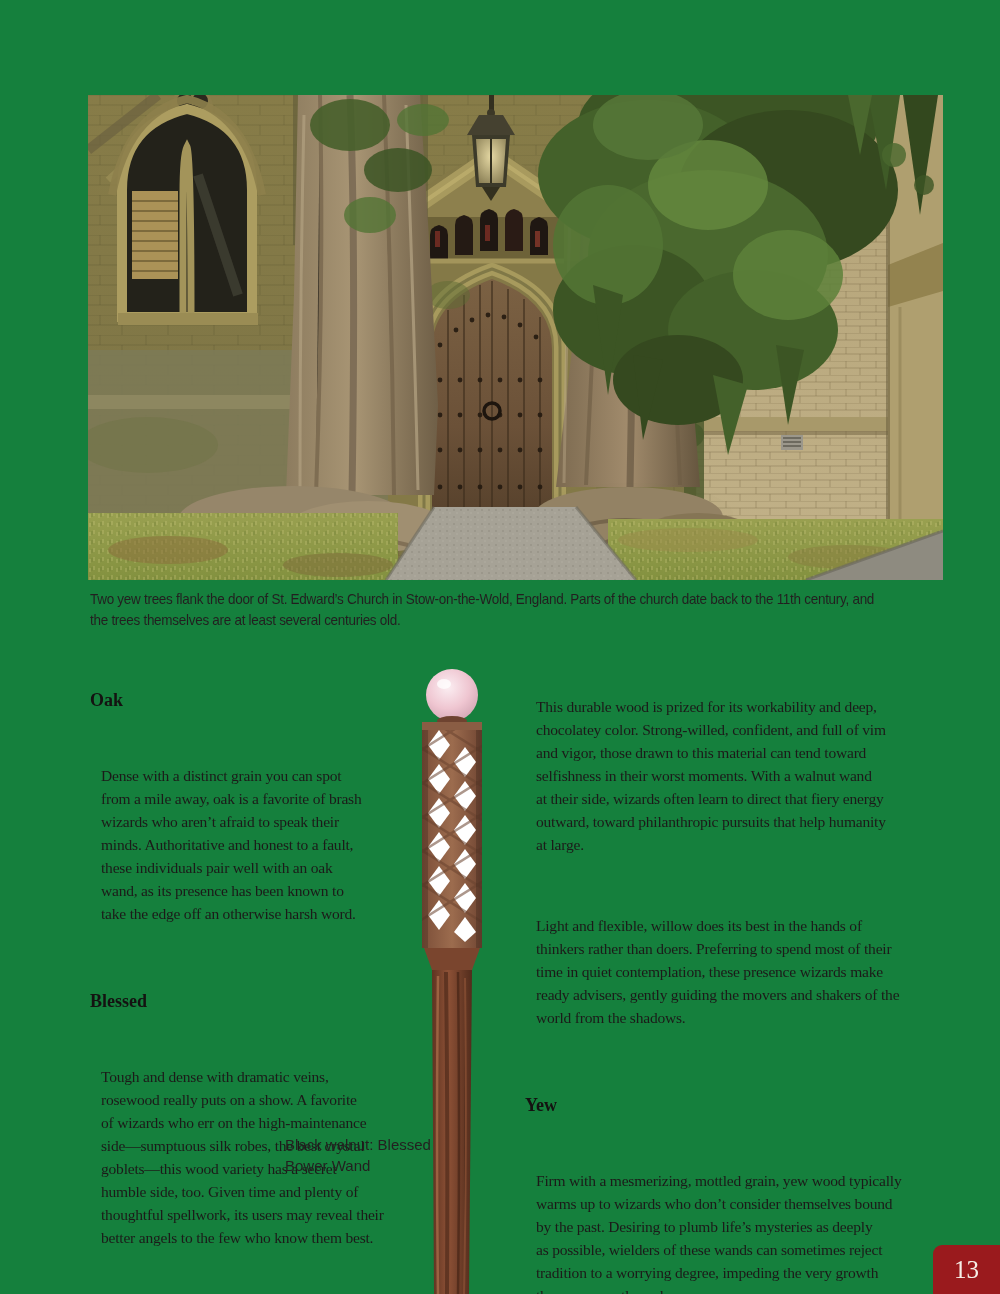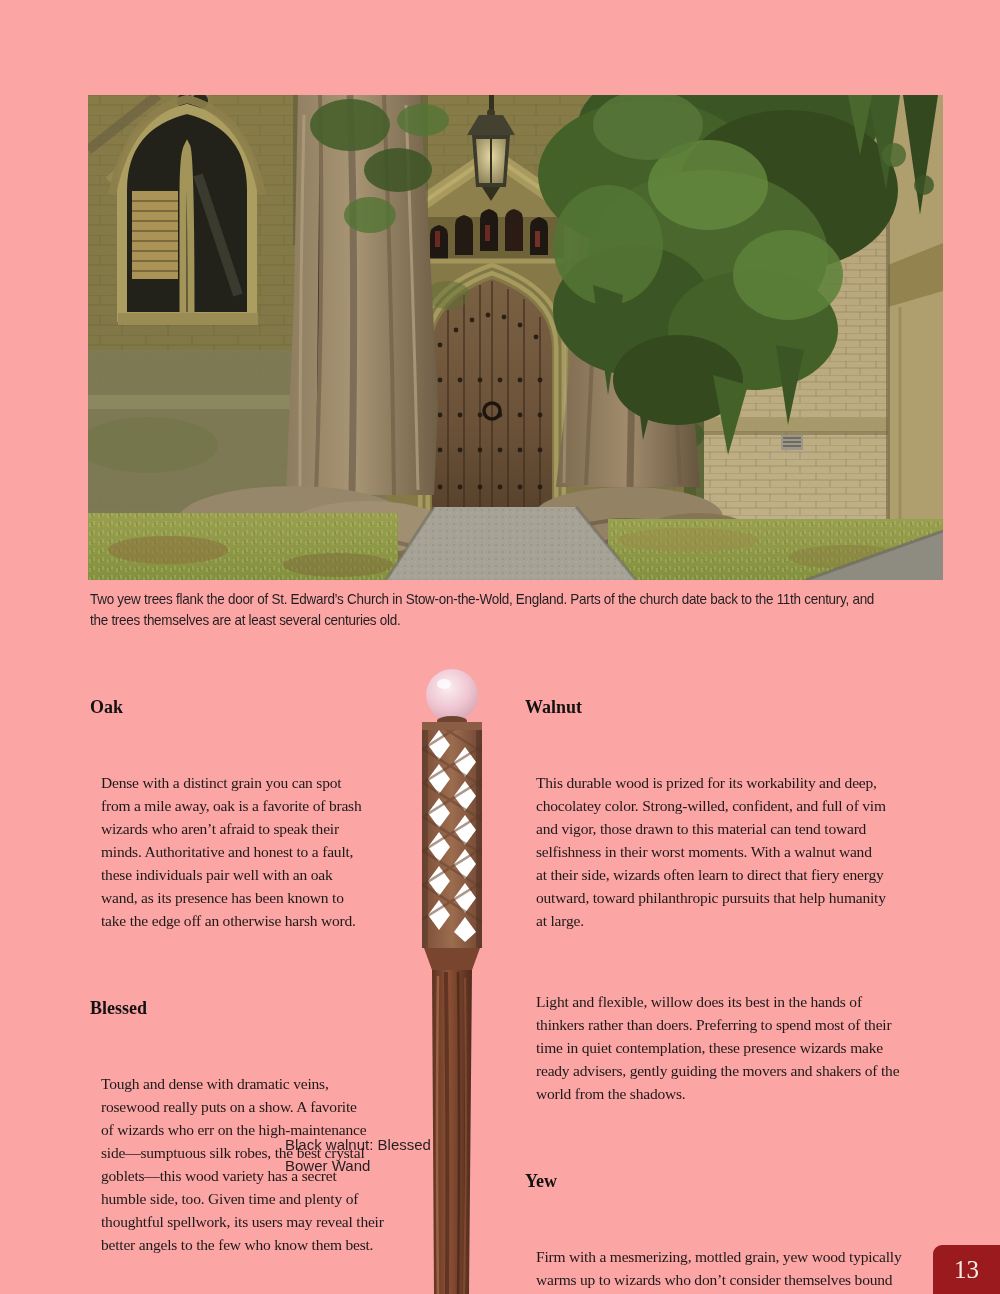--- a/index.html
+++ b/index.html
@@ -1,28 +1,28 @@
 <!DOCTYPE html>
 <html><head>
 <meta charset="utf-8">
 <style>
   html,body{margin:0;padding:0;background:#ffffff;}
-  .page{position:relative;width:1000px;height:1294px;background:#fca5a5;overflow:hidden;
+  .page{position:relative;width:1000px;height:1294px;background:#15803d;overflow:hidden;
         font-family:"Liberation Serif",serif;color:#1e1b1a;}
   .photo{position:absolute;left:88px;top:95px;width:855px;height:485px;margin:0;}
   .photo svg{display:block;width:855px;height:485px;}
   .photo-caption{position:absolute;left:90px;top:589px;width:920px;margin:0;
         font-family:"Liberation Sans",sans-serif;font-size:14.5px;line-height:21px;
         letter-spacing:-0.3px;color:#231f20;white-space:pre-line;
         transform:scaleX(0.93);transform-origin:left top;}
   .col{position:absolute;top:648px;white-space:pre;}
   .col-left{left:90px;}
   .col-right{left:525px;}
   .col h3{margin:17px 0 5px 0;font-size:18px;line-height:24px;font-weight:bold;color:#141211;}
-  .col h3.first{margin-top:11px;}
+  .col h3.first{margin-top:4px;}
   .col p{margin:11px;font-size:15.5px;line-height:23px;letter-spacing:-0.2px;color:#1c1a19;}
   .wand{position:absolute;left:402px;top:666px;width:96px;height:628px;}
   .wand svg{display:block;width:96px;height:628px;}
   .wand-caption{position:absolute;left:281px;top:1130px;margin:4px;
         font-family:"Liberation Sans",sans-serif;font-size:15px;line-height:21px;
         color:#231f20;white-space:pre-line;}
   .page-number-box{position:absolute;right:0;bottom:0;width:67px;height:49px;
         border-top-left-radius:9px;display:flex;align-items:center;justify-content:center;
         font-family:"Liberation Serif",serif;font-size:25px;color:#f6efe7;text-align:right;}
 </style>
@@ -298,21 +298,20 @@
 rosewood really puts on a show. A favorite
 of wizards who err on the high-maintenance
 side—sumptuous silk robes, the best crystal
 goblets—this wood variety has a secret
 humble side, too. Given time and plenty of
 thoughtful spellwork, its users may reveal their
 better angels to the few who know them best.</p>
   </div>
 
   <div class="col col-right">
-    <h3 class="first">Walnut</h3>
     <p>This durable wood is prized for its workability and deep,
 chocolatey color. Strong-willed, confident, and full of vim
 and vigor, those drawn to this material can tend toward
 selfishness in their worst moments. With a walnut wand
 at their side, wizards often learn to direct that fiery energy
 outward, toward philanthropic pursuits that help humanity
 at large.</p>
     <p>Light and flexible, willow does its best in the hands of
 thinkers rather than doers. Preferring to spend most of their
 time in quiet contemplation, these presence wizards make

